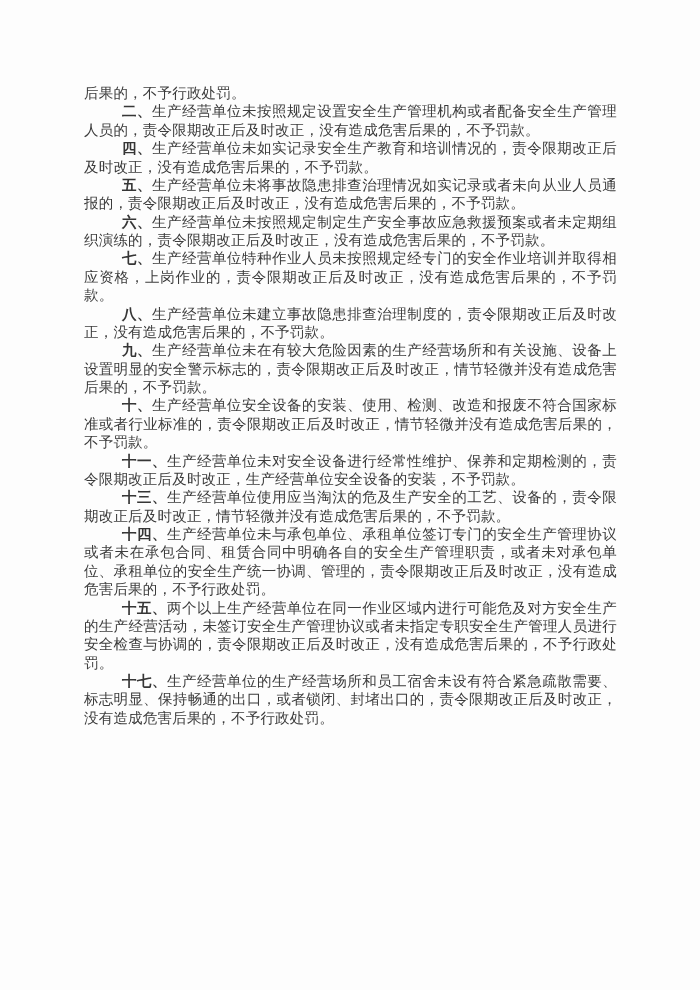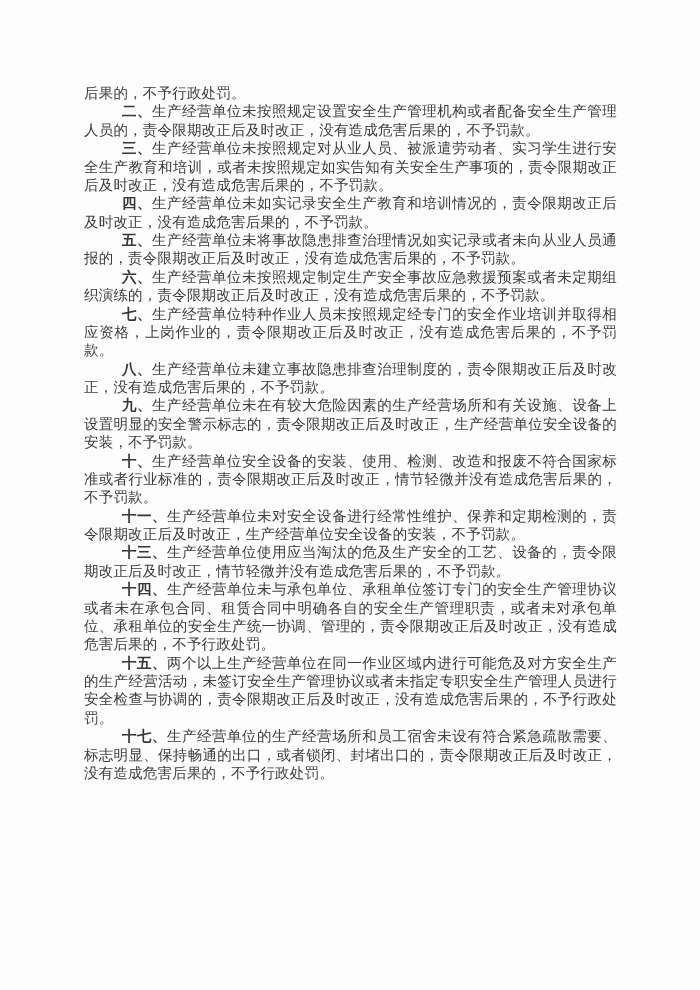--- a/index.html
+++ b/index.html
@@ -36,33 +36,32 @@
 </style>
 </head>
 <body>
 
 <div class="page">
 
   <p class="para">后果的，不予行政处罚。</p>
 
   <p class="para item"><span class="ord">二、</span><span>生产经营单位未按照规定设置安全生产管理机构或者配备安全生产管理人员的，责令限期改正后及时改正，没有造成危害后果的，不予罚款。</span></p>
 
-  <p class="para item"><span class="ord">三、</span><span>生产经营单位未按照规定对从业人员、被派遣劳动者、实习学生进行安全生产教育和培训，或者未按照规定如实告知有关安全生产事项的，责令限期改正后及时改正，没有造成危害后果的，不予罚款。</span></p>
 
   <p class="para item"><span class="ord">四、</span><span>生产经营单位未如实记录安全生产教育和培训情况的，责令限期改正后及时改正，没有造成危害后果的，不予罚款。</span></p>
 
   <p class="para item"><span class="ord">五、</span><span>生产经营单位未将事故隐患排查治理情况如实记录或者未向从业人员通报的，责令限期改正后及时改正，没有造成危害后果的，不予罚款。</span></p>
 
   <p class="para item"><span class="ord">六、</span><span>生产经营单位未按照规定制定生产安全事故应急救援预案或者未定期组织演练的，责令限期改正后及时改正，没有造成危害后果的，不予罚款。</span></p>
 
   <p class="para item"><span class="ord">七、</span><span>生产经营单位特种作业人员未按照规定经专门的安全作业培训并取得相应资格，上岗作业的，责令限期改正后及时改正，没有造成危害后果的，不予罚款。</span></p>
 
   <p class="para item"><span class="ord">八、</span><span>生产经营单位未建立事故隐患排查治理制度的，责令限期改正后及时改正，没有造成危害后果的，不予罚款。</span></p>
 
-  <p class="para item"><span class="ord">九、</span><span>生产经营单位未在有较大危险因素的生产经营场所和有关设施、设备上设置明显的安全警示标志的，责令限期改正后及时改正，生产经营单位安全设备的安装，不予罚款。</span></p>
+  <p class="para item"><span class="ord">九、</span><span>生产经营单位未在有较大危险因素的生产经营场所和有关设施、设备上设置明显的安全警示标志的，责令限期改正后及时改正，情节轻微并没有造成危害后果的，不予罚款。</span></p>
 
   <p class="para item"><span class="ord">十、</span><span>生产经营单位安全设备的安装、使用、检测、改造和报废不符合国家标准或者行业标准的，责令限期改正后及时改正，情节轻微并没有造成危害后果的，不予罚款。</span></p>
 
   <p class="para item"><span class="ord">十一、</span><span>生产经营单位未对安全设备进行经常性维护、保养和定期检测的，责令限期改正后及时改正，生产经营单位安全设备的安装，不予罚款。</span></p>
 
 
   <p class="para item"><span class="ord">十三、</span><span>生产经营单位使用应当淘汰的危及生产安全的工艺、设备的，责令限期改正后及时改正，情节轻微并没有造成危害后果的，不予罚款。</span></p>
 
   <p class="para item"><span class="ord">十四、</span><span>生产经营单位未与承包单位、承租单位签订专门的安全生产管理协议或者未在承包合同、租赁合同中明确各自的安全生产管理职责，或者未对承包单位、承租单位的安全生产统一协调、管理的，责令限期改正后及时改正，没有造成危害后果的，不予行政处罚。</span></p>
 

